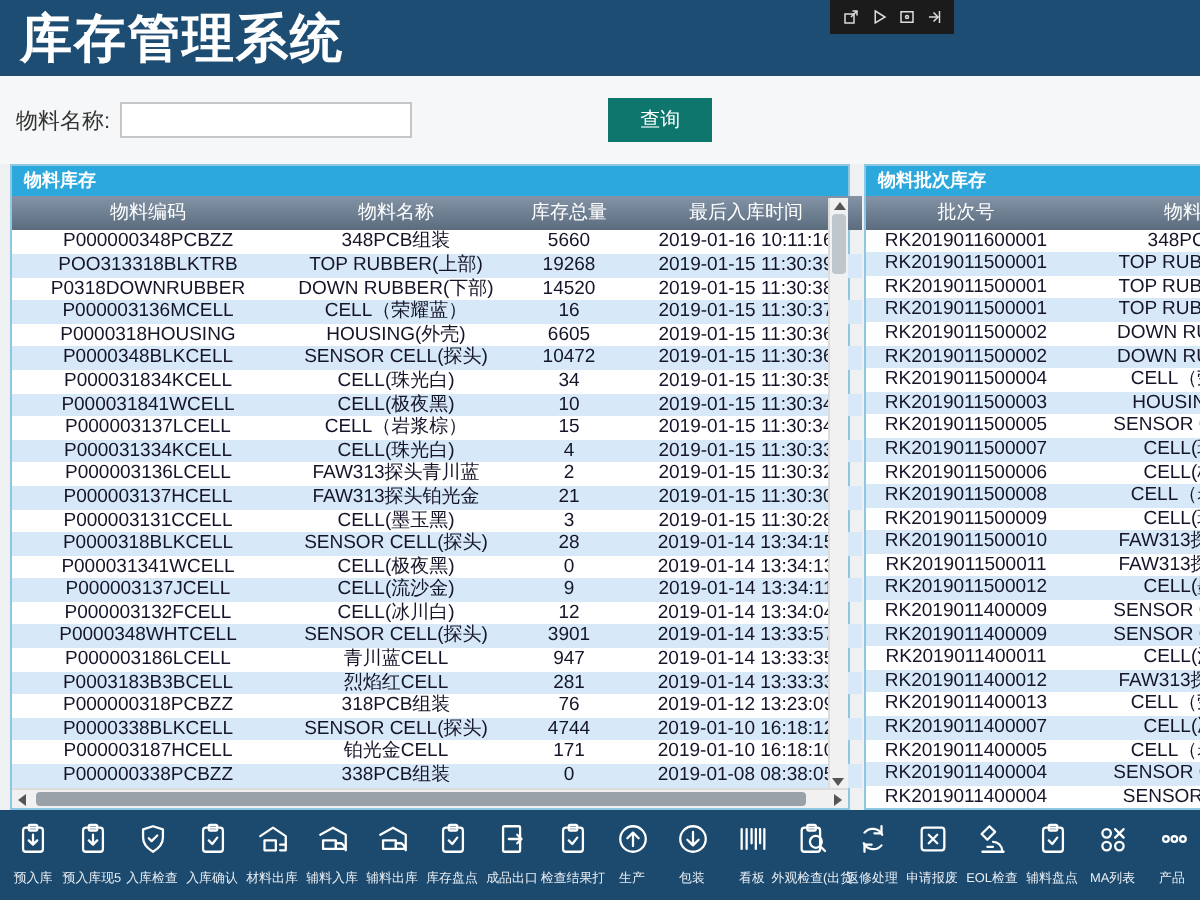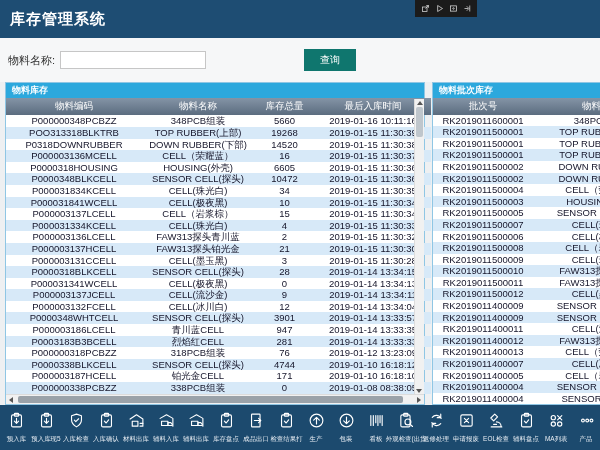--- a/index.html
+++ b/index.html
@@ -3,21 +3,21 @@
 <meta charset="utf-8">
 <style>
   html,body{margin:0;padding:0;}
   body{width:600px;height:450px;overflow:hidden;background:#eef0f2;
        font-family:"Liberation Sans","DejaVu Sans",sans-serif;position:relative;}
   .app{width:600px;height:450px;display:flex;flex-direction:column;}
 
   
   .topbar{height:38px;flex:0 0 auto;background:#1e4d73;color:#fff;display:flex;
           align-items:center;padding-left:10px;position:relative;}
-  .topbar .title{font-size:15px;font-weight:bold;letter-spacing:1px;}
+  .topbar .title{font-size:26px;font-weight:bold;letter-spacing:1px;}
   .overlay{position:absolute;left:415px;top:0;width:62px;height:17px;background:#1b1b1b;
            display:flex;align-items:center;justify-content:center;gap:5px;}
   .overlay svg{width:9px;height:9px;stroke:#ddd;fill:none;stroke-width:2;}
 
   
   .searchrow{height:44px;flex:0 0 auto;background:#f6f7f8;display:flex;align-items:center;
              padding:0 8px;}
   .searchrow .lbl{font-size:11px;color:#333;}
   .searchrow input{width:138px;height:16px;border:1px solid #c6c6c6;margin-left:5px;
                    background:#fff;font-size:10px;padding:0 3px;}

